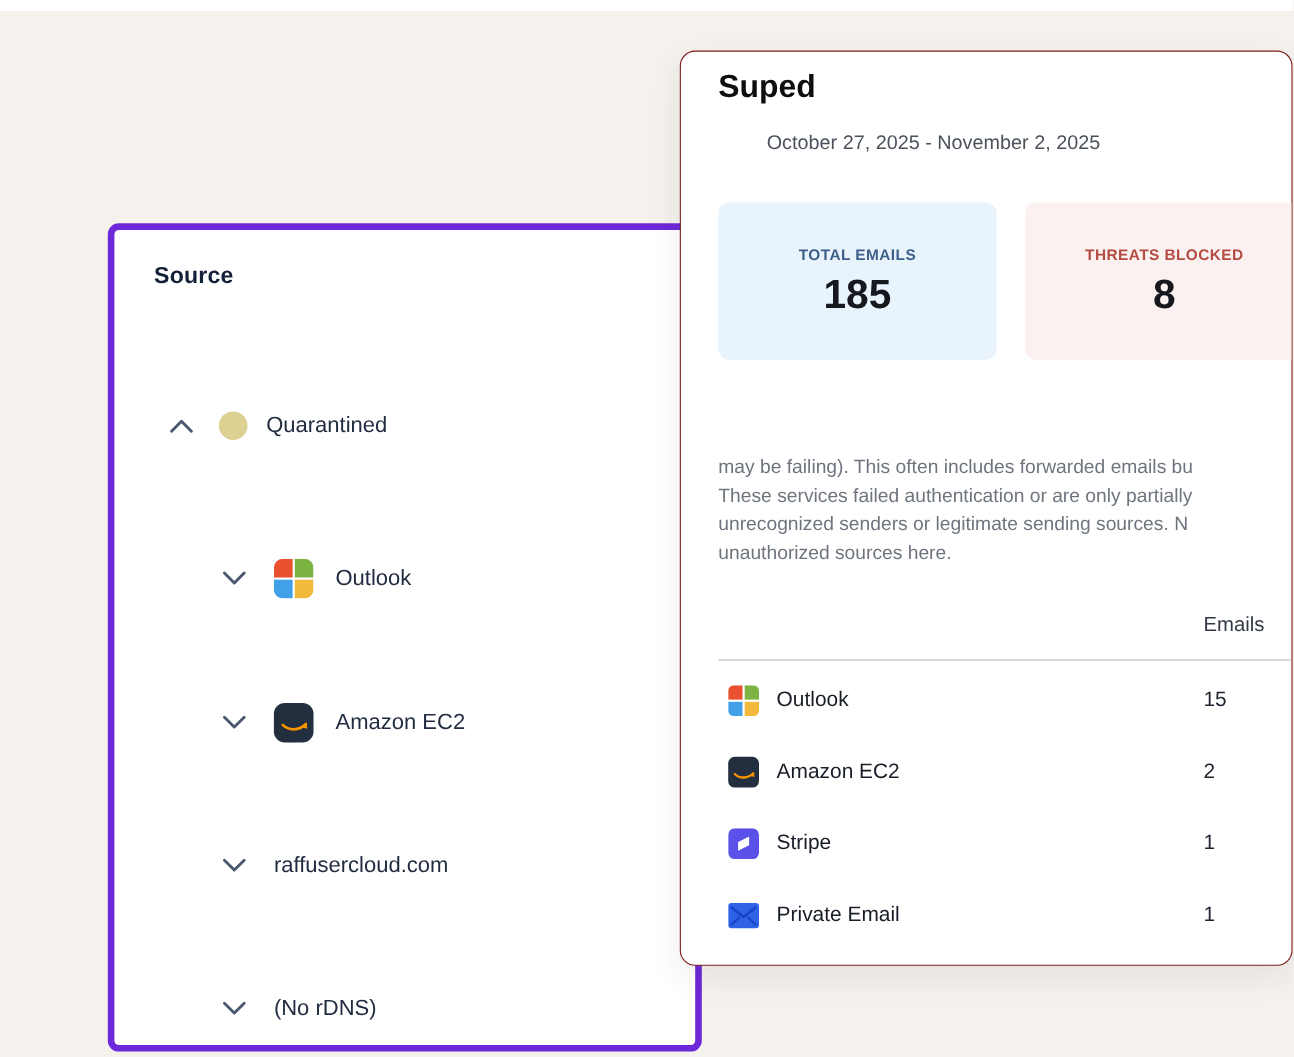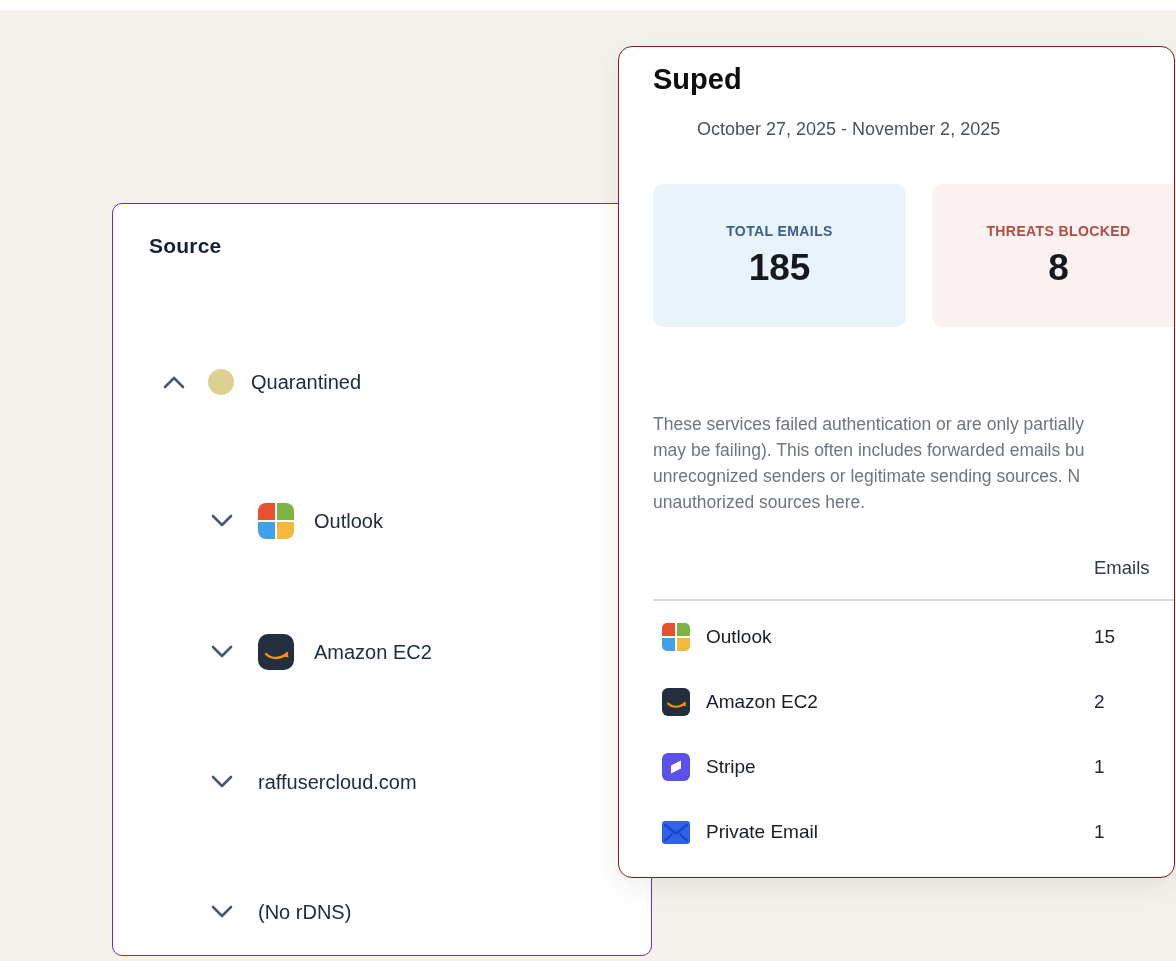--- a/index.html
+++ b/index.html
@@ -8,22 +8,22 @@
     position:relative;
     font-family:"Liberation Sans", sans-serif;
     background:#f5f1ec;
     overflow:hidden;
     color:#1b2536;
   }
   .top-strip { position:absolute; left:0; top:0; width:1176px; height:10px; background:#ffffff; }
 
   
   .source-panel {
-    position:absolute; left:112px; top:203px; width:540px; height:753px;
-    background:#ffffff; border:1px solid #6d28d9; border-radius:10px;
+    position:absolute; left:98px; top:203px; width:540px; height:753px;
+    background:#ffffff; border:6px solid #6d28d9; border-radius:10px;
   }
   .source-title {
     position:absolute; left:36px; top:30px;
     font-size:21px; font-weight:700; color:#141f38; letter-spacing:.2px;
   }
   .tree-row { position:absolute; display:flex; align-items:center; height:38px; cursor:pointer; }
   .tree-row .chev { flex:0 0 auto; display:flex; align-items:center; }
   .tree-label { font-size:20px; color:#222c41; white-space:nowrap; }
   .dot { width:26px; height:26px; border-radius:50%; background:#dcd192; margin-left:22px; }
   .tile { border-radius:8px; overflow:hidden; display:grid; grid-template-columns:1fr 1fr; grid-template-rows:1fr 1fr; gap:2px; background:#ffffff; }
@@ -147,22 +147,22 @@
       <div class="stat-value">185</div>
     </div>
     <div class="stat-card red">
       <div class="stat-label">THREATS BLOCKED</div>
       <div class="stat-value">8</div>
     </div>
   </div>
 
 
   <div class="section-desc">
+    <div class="desc-line">may be failing). This often includes forwarded emails bu</div>
     <div class="desc-line">These services failed authentication or are only partially</div>
-    <div class="desc-line">may be failing). This often includes forwarded emails bu</div>
     <div class="desc-line">unrecognized senders or legitimate sending sources. N</div>
     <div class="desc-line">unauthorized sources here.</div>
   </div>
 
   <div class="src-table">
     <div class="col-header">Emails</div>
     <div class="table-divider"></div>
 
     <div class="t-row" style="top:74px;">
       <span class="t-icon">

